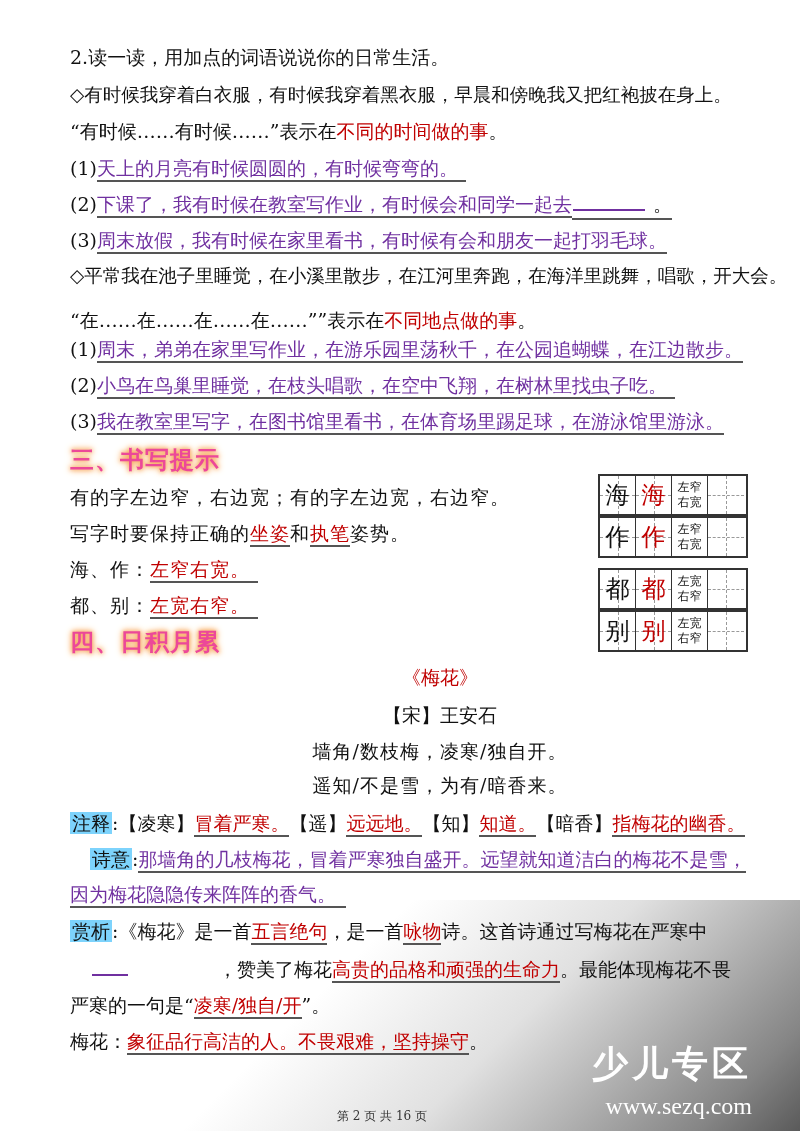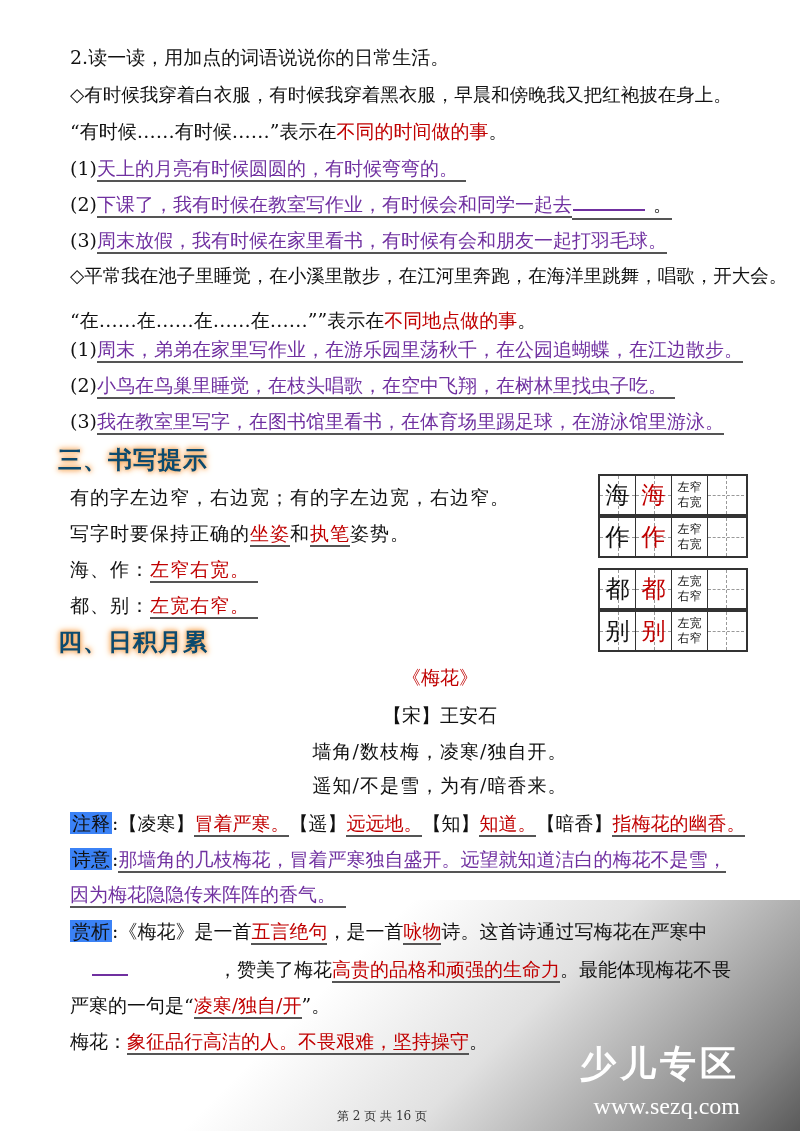--- a/index.html
+++ b/index.html
@@ -15,35 +15,35 @@
     pointer-events: none;
   }
   .line {
     position: absolute; left: 70px; font-size: 19px; line-height: 26px; white-space: nowrap;
   }
   .purple { color: #7030a0; }
   .red { color: #c00000; }
   .ul { border-bottom: 2px solid #555; padding-bottom: 1px; }
   .ul-purple { border-bottom: 2px solid #7030a0; }
   .section-heading {
-    position: absolute; left: 58px; font-size: 24px; font-weight: bold; color: #0c4a6e;
+    position: absolute; left: 70px; font-size: 24px; font-weight: bold; color: #ec4899;
     text-shadow: 0 0 4px #f6a659, 0 0 6px #f6a659, 0 0 8px #ffd7a8;
     letter-spacing: 1px;
   }
-  .label-tag { background: #3b82f6; padding: 0 2px; }
+  .label-tag { background: #7dd3fc; padding: 0 2px; }
   .center { position: absolute; left: 0; width: 880px; text-align: center; font-size: 19px; line-height: 26px; }
   .grid-table { position: absolute; left: 598px; }
   .grid-row { display: flex; border: 2px solid #333; width: 146px; height: 38px; position: absolute; left: 0; }
   .cell { width: 36px; height: 38px; border-right: 1px solid #333; position: relative; box-sizing: border-box; display: flex; align-items: center; justify-content: center; font-size: 24px; }
   .cell:last-child { border-right: none; }
   .cell.dashed::before { content: ""; position: absolute; left: 50%; top: 0; bottom: 0; border-left: 1px dashed #999; }
   .cell.dashed::after { content: ""; position: absolute; top: 50%; left: 0; right: 0; border-top: 1px dashed #999; }
   .cell span { position: relative; z-index: 1; }
   .cell.small { flex-direction: column; font-size: 12px; line-height: 15px; text-align: center; }
-  .watermark { position: absolute; right: 60px; top: 1040px; text-align: right; color: #fff; }
+  .watermark { position: absolute; right: 48px; top: 1040px; text-align: right; color: #fff; }
   .wm-title { font-family: "DejaVu Sans", sans-serif; font-size: 36px; font-weight: bold; letter-spacing: 4px; }
   .wm-url { font-family: Liberation Serif, serif; font-size: 24px; margin-top: 4px; }
   .footer { position: absolute; top: 1108px; left: 0; width: 764px; text-align: center; font-size: 12px; color: #333; }
 </style>
 </head>
 <body>
 
 <div class="page-shade"></div>
 
 <div class="line" style="top:44px;">2.读一读，用加点的词语说说你的日常生活。</div>
@@ -154,21 +154,21 @@
 
 <div class="center red" style="top:664px;">《梅花》</div>
 <div class="center" style="top:702px;">【宋】王安石</div>
 <div class="center" style="top:738px; letter-spacing:1px;">墙角/数枝梅，凌寒/独自开。</div>
 <div class="center" style="top:772px; letter-spacing:1px;">遥知/不是雪，为有/暗香来。</div>
 
 <div class="line" style="top:810px;">
   <span class="label-tag">注释</span>:<span>【凌寒】</span><span class="red ul">冒着严寒。</span><span>【遥】</span><span class="red ul">远远地。</span><span>【知】</span><span class="red ul">知道。</span><span>【暗香】</span><span class="red ul">指梅花的幽香。</span>
 </div>
 
-<div class="line" style="top:846px;">
+<div class="line" style="top:846px;margin-left:20px;">
   <span class="label-tag">诗意</span>:<span class="purple ul">那墙角的几枝梅花，冒着严寒独自盛开。远望就知道洁白的梅花不是雪，</span>
 </div>
 <div class="line" style="top:881px;">
   <span class="purple ul" style="padding-right:10px;">因为梅花隐隐传来阵阵的香气。</span>
 </div>
 
 <div class="line" style="top:918px;">
   <span class="label-tag">赏析</span>:<span>《梅花》是一首</span><span class="red ul">五言绝句</span><span>，是一首</span><span class="red ul">咏物</span><span>诗。这首诗通过写梅花在严寒中</span>
 </div>
 <div class="line" style="top:956px;">

